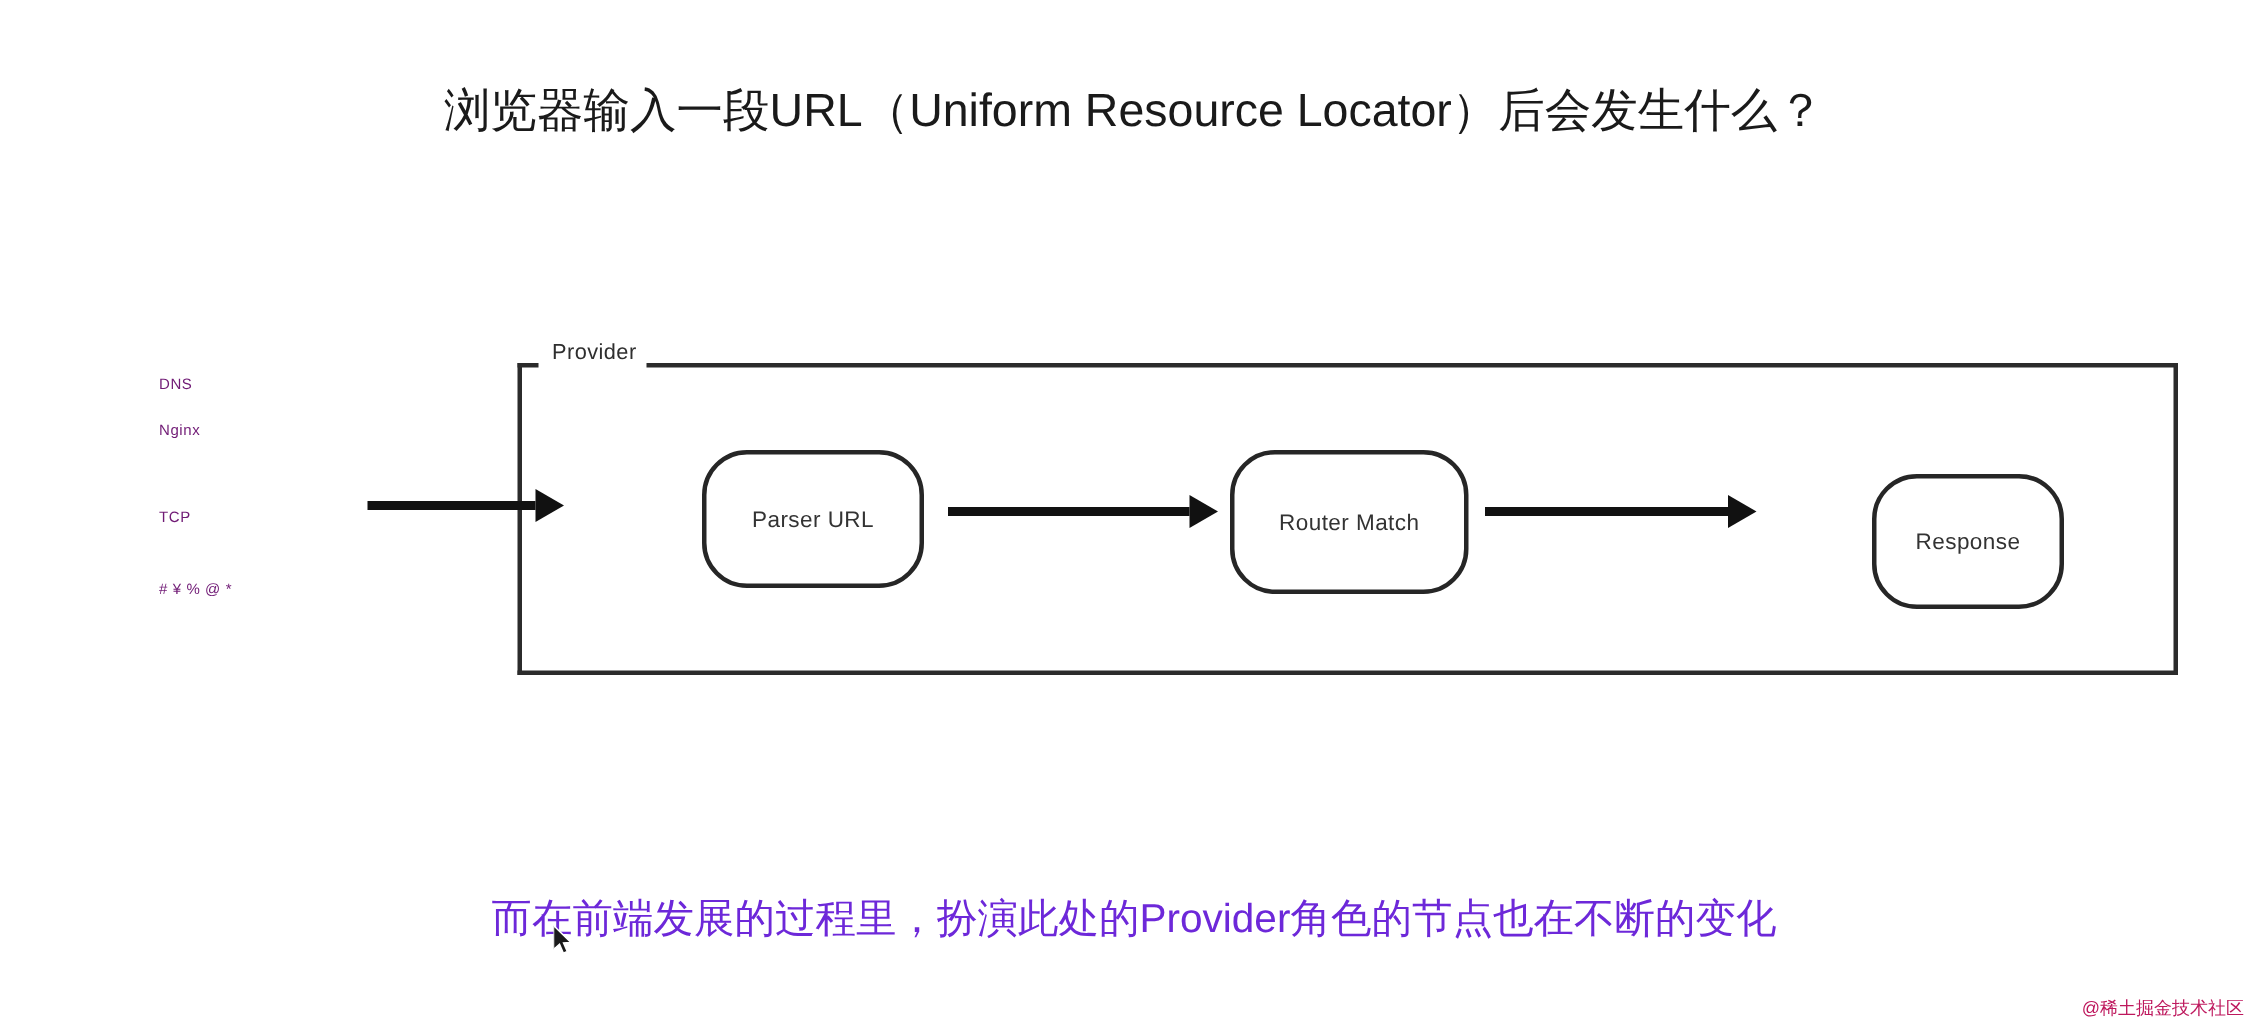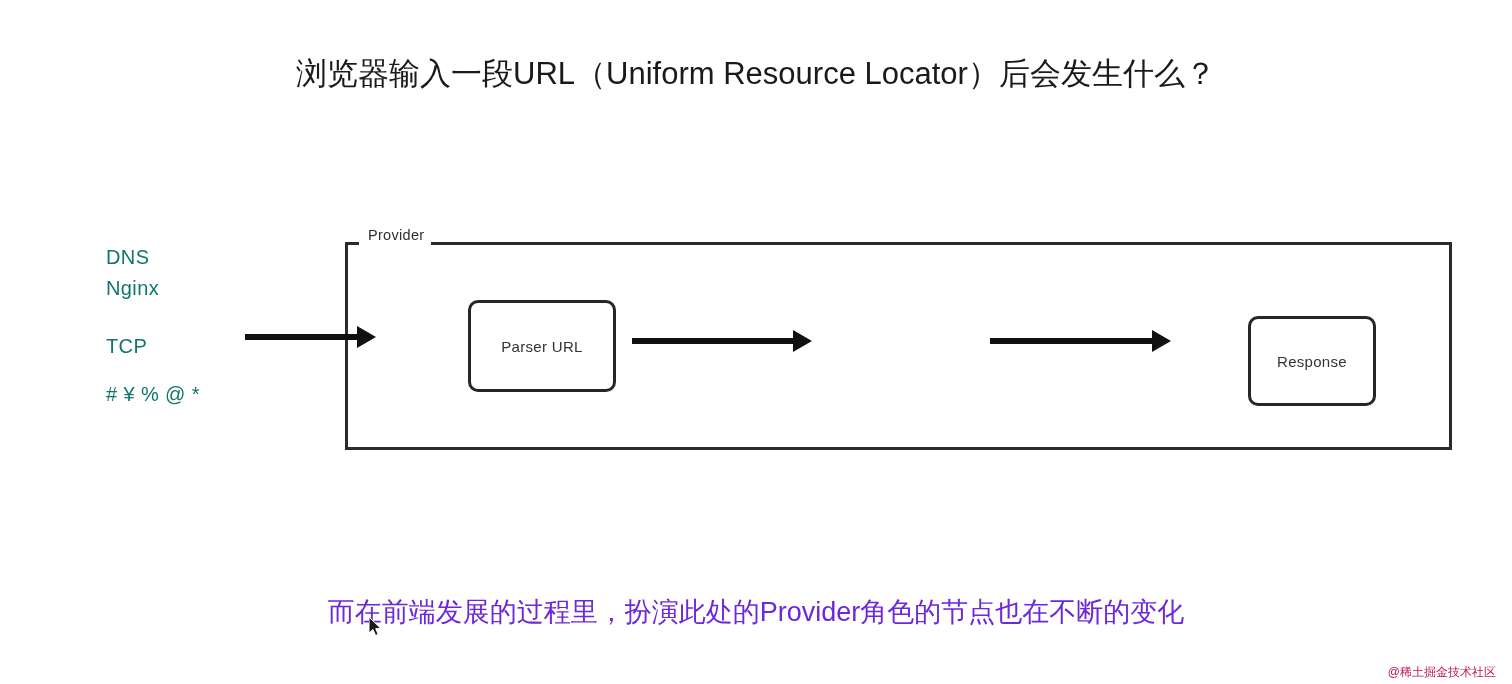--- a/index.html
+++ b/index.html
@@ -34,23 +34,23 @@
   }
 
   
   #left-labels {
     position: absolute;
     left: 106px;
     top: 248px;
     width: 170px;
   }
   .left-label {
-    font-size: 20px;
+    font-size: 10px;
     line-height: 18px;
-    color: #0f766e;
+    color: #701a75;
     letter-spacing: 0.4px;
     white-space: nowrap;
   }
   .left-label.gap-a { margin-top: 13px; }
   .left-label.gap-b { margin-top: 40px; }
   .left-label.gap-c { margin-top: 30px; }
 
   
   #provider-box {
     position: absolute;
@@ -83,21 +83,21 @@
     letter-spacing: 0.3px;
     background: #ffffff;
     padding: 0 3px;
     white-space: nowrap;
   }
 
   
   .node {
     position: absolute;
     border: 3px solid #262626;
-    border-radius: 10px;
+    border-radius: 30px;
     background: #ffffff;
     display: flex;
     align-items: center;
     justify-content: center;
     font-size: 15px;
     color: #333333;
     letter-spacing: 0.3px;
     white-space: nowrap;
   }
   #node-parser   { left: 468px;  top: 300px; width: 142px; height: 86px; }
@@ -185,20 +185,21 @@
   <div id="provider-box">
     <div id="provider-border-top-a"></div>
     <div id="provider-border-top-b"></div>
     <div id="provider-border-left"></div>
     <div id="provider-border-right"></div>
     <div id="provider-border-bottom"></div>
     <div id="provider-label">Provider</div>
   </div>
 
   <div class="node" id="node-parser">Parser URL</div>
+  <div class="node" id="node-router">Router Match</div>
   <div class="node" id="node-response">Response</div>
 
   <div class="arrow" id="arrow-entry">
     <div class="shaft"></div>
     <div class="head"></div>
   </div>
   <div class="arrow" id="arrow-1">
     <div class="shaft"></div>
     <div class="head"></div>
   </div>

